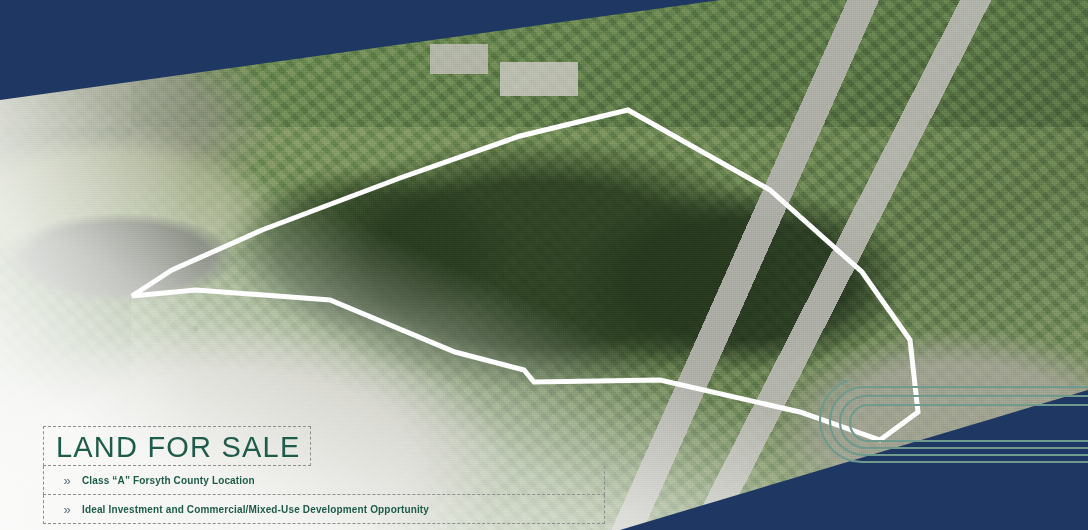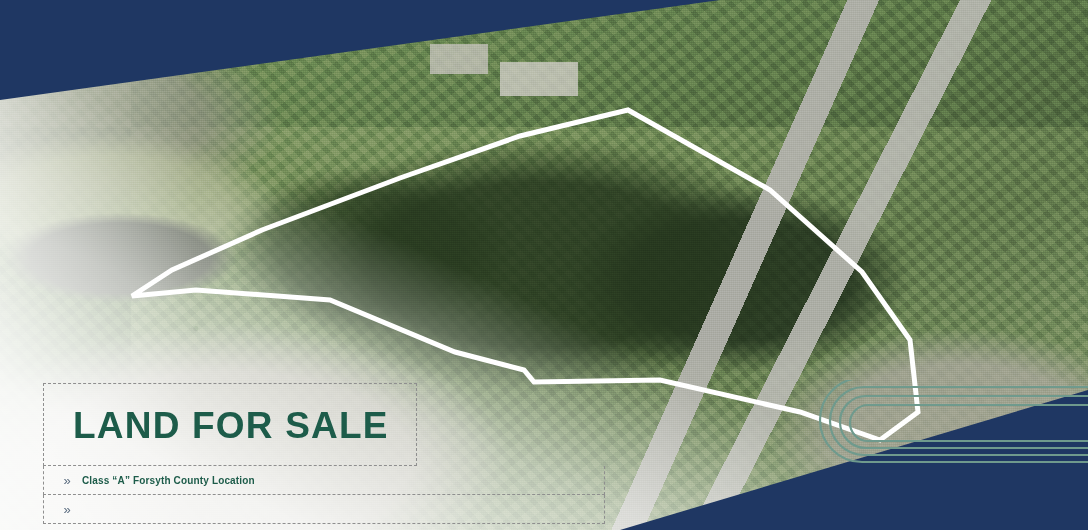--- a/index.html
+++ b/index.html
@@ -88,24 +88,24 @@
   .callout{
     position:absolute; left:43px; bottom:6px; width:562px;
     z-index:6;
   }
   .headline-box{
     border:1px dashed #8f8f8f;
     padding:4px 10px 2px 12px;
     display:inline-block;
   }
   .headline{
-    margin:17px;
+    margin:0;
     color:var(--green,#1d5c4a);
-    font-size:37px;
-    font-weight:bold;
+    font-size:29px;
+    font-weight:normal;
     letter-spacing:1.2px;
     line-height:1.12;
     white-space:nowrap;
   }
   .bullet-row{
     border:1px dashed #8f8f8f;
     border-top:none;
     display:flex;
     align-items:center;
     padding:4px 8px 4px 8px;
@@ -162,16 +162,17 @@
       <h1 class="headline">LAND FOR SALE</h1>
     </div>
 
     <div class="bullet-row">
       <span class="bul">»</span>
       <span class="bul-text">Class “A” Forsyth County Location</span>
     </div>
 
     <div class="bullet-row">
       <span class="bul">»</span>
+      <span class="bul-text">Ideal Investment and Commercial/Mixed-Use Development Opportunity</span>
     </div>
 
   </div>
 </div>
 
 </body></html>

